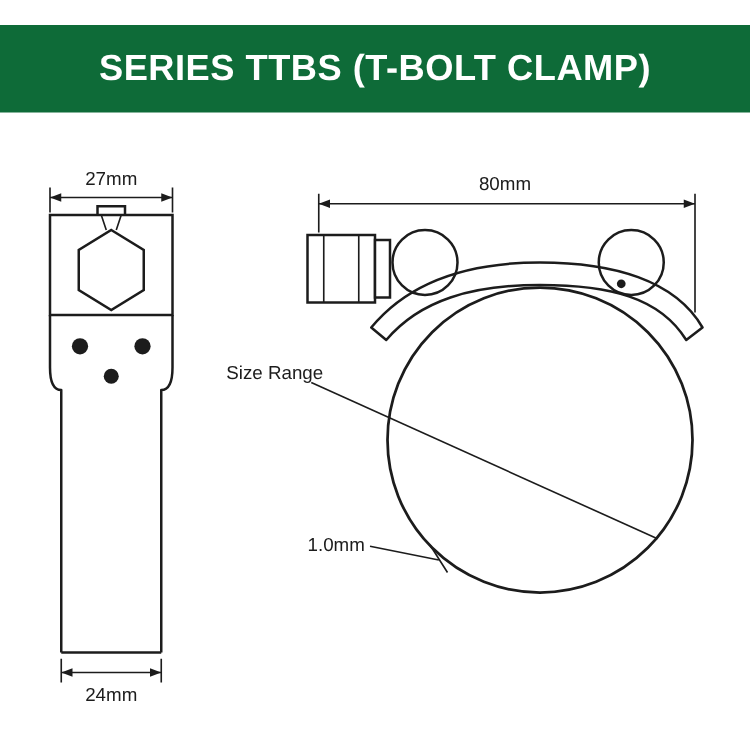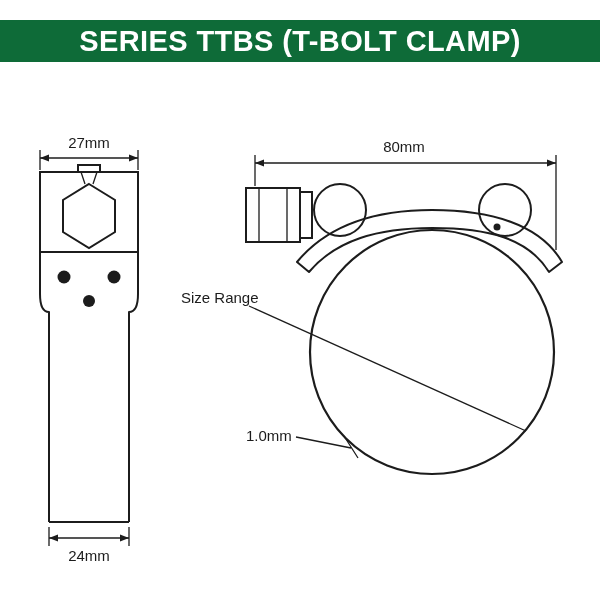--- a/index.html
+++ b/index.html
@@ -10,21 +10,21 @@
     background: #ffffff;
     font-family: "Liberation Sans", sans-serif;
     position: relative;
     overflow: hidden;
   }
   .banner {
     position: absolute;
     top: 20px;
     left: 0;
     width: 600px;
-    height: 42px;
+    height: 70px;
     background: #0e6b38;
     display: flex;
     align-items: center;
     justify-content: center;
   }
   .banner h1 {
     margin: 0;
     color: #ffffff;
     font-size: 29px;
     font-weight: bold;

